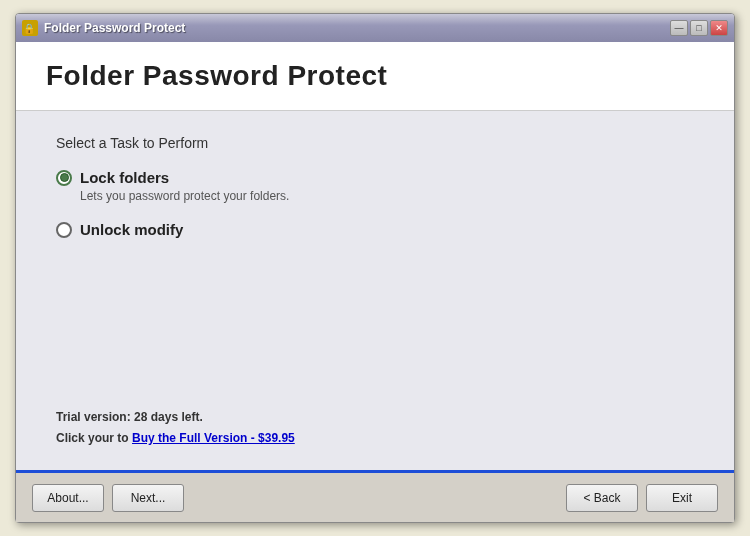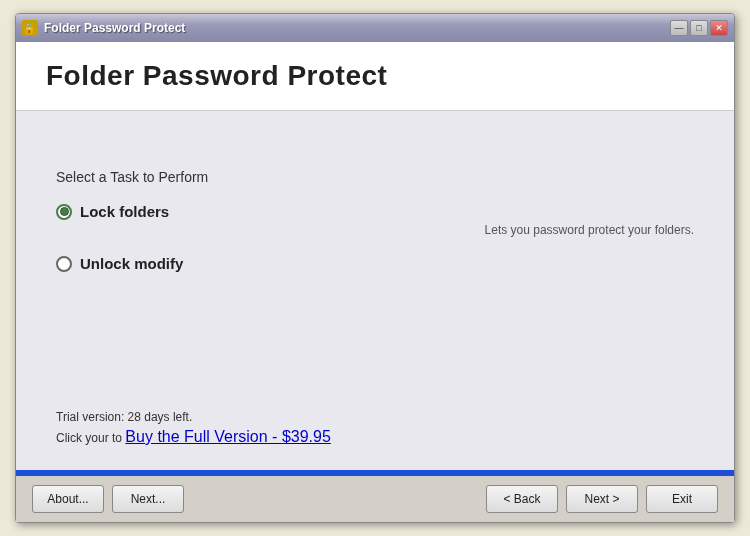--- a/index.html
+++ b/index.html
@@ -100,28 +100,26 @@
       flex: 1;
       padding: 24px 40px;
       display: flex;
       flex-direction: column;
     }
 
     .section-title {
       font-size: 14px;
       color: #333;
       margin-bottom: 18px;
-      margin-top: 34px;
     }
 
     .radio-group {
       display: flex;
       flex-direction: column;
       gap: 18px;
-      text-align: right;
     }
 
     .radio-item {
       display: flex;
       flex-direction: column;
       gap: 3px;
     }
 
     .radio-label-row {
       display: flex;
@@ -157,43 +155,46 @@
 
     .radio-main-label {
       font-size: 15px;
       font-weight: bold;
       color: #222;
     }
 
     .radio-desc {
       font-size: 12px;
       color: #555;
+      margin-left: 24px;
     }
 
     .trial-section {
       margin-top: auto;
       padding-top: 20px;
     }
 
     .trial-text {
       font-size: 12px;
       color: #333;
       margin-bottom: 4px;
+      font-weight: bold;
     }
 
     .trial-link {
-      font-size: 16px;
+      font-size: 12px;
       color: #0000cc;
       text-decoration: underline;
       cursor: pointer;
+      font-weight: bold;
     }
 
     .footer {
       background: #d4d0c8;
-      border-top: 6px solid #1d4ed8;
+      border-top: 3px solid #1d4ed8;
       height: 52px;
       display: flex;
       align-items: center;
       padding: 16px 16px;
       flex-shrink: 0;
     }
 
     .footer-left {
       display: flex;
       gap: 8px;
@@ -268,17 +269,16 @@
     </div>
   </div>
 
   <div class="footer">
     <div class="footer-left">
       <button class="btn">About...</button>
       <button class="btn">Next...</button>
     </div>
     <div class="footer-right">
       <button class="btn">&lt; Back</button>
-      <button class="btn">Next &gt;</button>
       <button class="btn">Exit</button>
     </div>
   </div>
 </div>
 
 </body></html>

